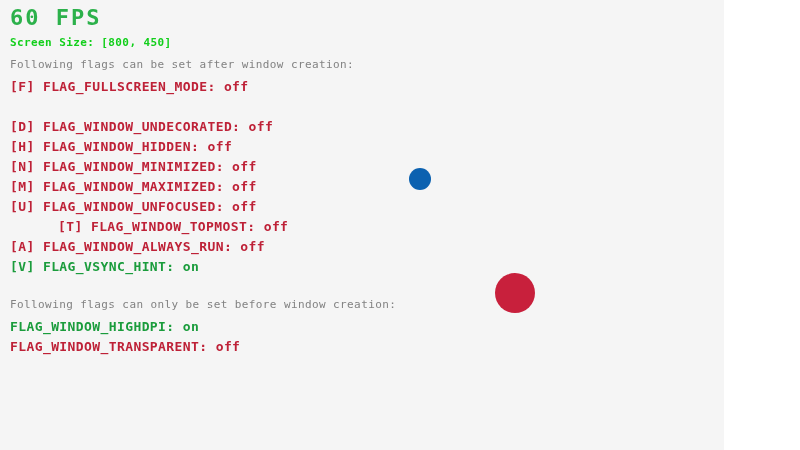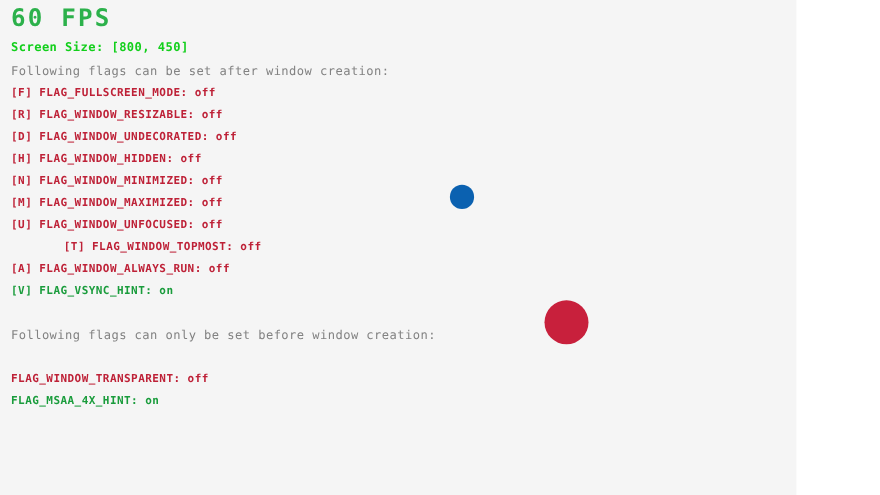--- a/index.html
+++ b/index.html
@@ -54,21 +54,21 @@
     font-size: 11px;
     letter-spacing: 0.4px;
     color: #828282;
   }
 
   #heading-after  { top: 59px; }
   #heading-before { top: 299px; }
 
   .flag-row {
     left: 10px;
-    font-size: 10px;
+    font-size: 13px;
     font-weight: bold;
     letter-spacing: 0.4px;
   }
 
   .flag-off { color: #be2137; }
   .flag-on  { color: #1a9c3c; text-align: right; }
 
   
   .ball {
     position: absolute;
@@ -87,42 +87,41 @@
 <div id="screen" style="background: rgb(245, 245, 245);">
 
   <div class="txt" id="fps-counter" style="color: rgb(44, 177, 75);">60 FPS</div>
 
   <div class="txt" id="screen-size" style="color: rgb(18, 207, 27);">Screen Size: [800, 450]</div>
 
   <div class="txt section-heading" id="heading-after" style="color: rgb(130, 130, 130);">Following flags can be set after window creation:</div>
 
   <div class="txt flag-row flag-off" style="top: 80px; color: rgb(190, 33, 55);">[F] FLAG_FULLSCREEN_MODE: off</div>
 
-  <div class="txt flag-row flag-off" style="top: 100px; color: rgb(190, 33, 55);">[R] FLAG_WINDOW_RESIZABLE: off</div>
 
   <div class="txt flag-row flag-off" style="top: 120px; color: rgb(190, 33, 55);">[D] FLAG_WINDOW_UNDECORATED: off</div>
 
   <div class="txt flag-row flag-off" style="top: 140px; color: rgb(190, 33, 55);">[H] FLAG_WINDOW_HIDDEN: off</div>
 
   <div class="txt flag-row flag-off" style="top: 160px; color: rgb(190, 33, 55);">[N] FLAG_WINDOW_MINIMIZED: off</div>
 
   <div class="txt flag-row flag-off" style="top: 180px; color: rgb(190, 33, 55);">[M] FLAG_WINDOW_MAXIMIZED: off</div>
 
   <div class="txt flag-row flag-off" style="top: 200px; color: rgb(190, 33, 55);">[U] FLAG_WINDOW_UNFOCUSED: off</div>
 
   <div class="txt flag-row flag-off" style="top: 220px; color: rgb(190, 33, 55); margin-left: 48px;">[T] FLAG_WINDOW_TOPMOST: off</div>
 
   <div class="txt flag-row flag-off" style="top: 240px; color: rgb(190, 33, 55);">[A] FLAG_WINDOW_ALWAYS_RUN: off</div>
 
   <div class="txt flag-row flag-on" style="top: 260px; color: rgb(26, 156, 60);">[V] FLAG_VSYNC_HINT: on</div>
 
   <div class="txt section-heading" id="heading-before" style="color: rgb(130, 130, 130);">Following flags can only be set before window creation:</div>
 
+  <div class="txt flag-row flag-on" style="top: 320px; color: rgb(26, 156, 60);">FLAG_WINDOW_HIGHDPI: on</div>
 
   <div class="txt flag-row flag-off" style="top: 340px; color: rgb(190, 33, 55);">FLAG_WINDOW_TRANSPARENT: off</div>
 
-  <div class="txt flag-row flag-on" style="top: 360px; color: rgb(26, 156, 60);">FLAG_MSAA_4X_HINT: on</div>
 
   <div class="ball" id="ball-blue" style="width: 22px; height: 22px; left: 409px; top: 168px; background: rgb(11, 97, 176);"></div>
 
   <div class="ball" id="ball-red" style="width: 40px; height: 40px; left: 495px; top: 273px; background: rgb(200, 32, 60);"></div>
 
 </div>
 
 </body></html>

